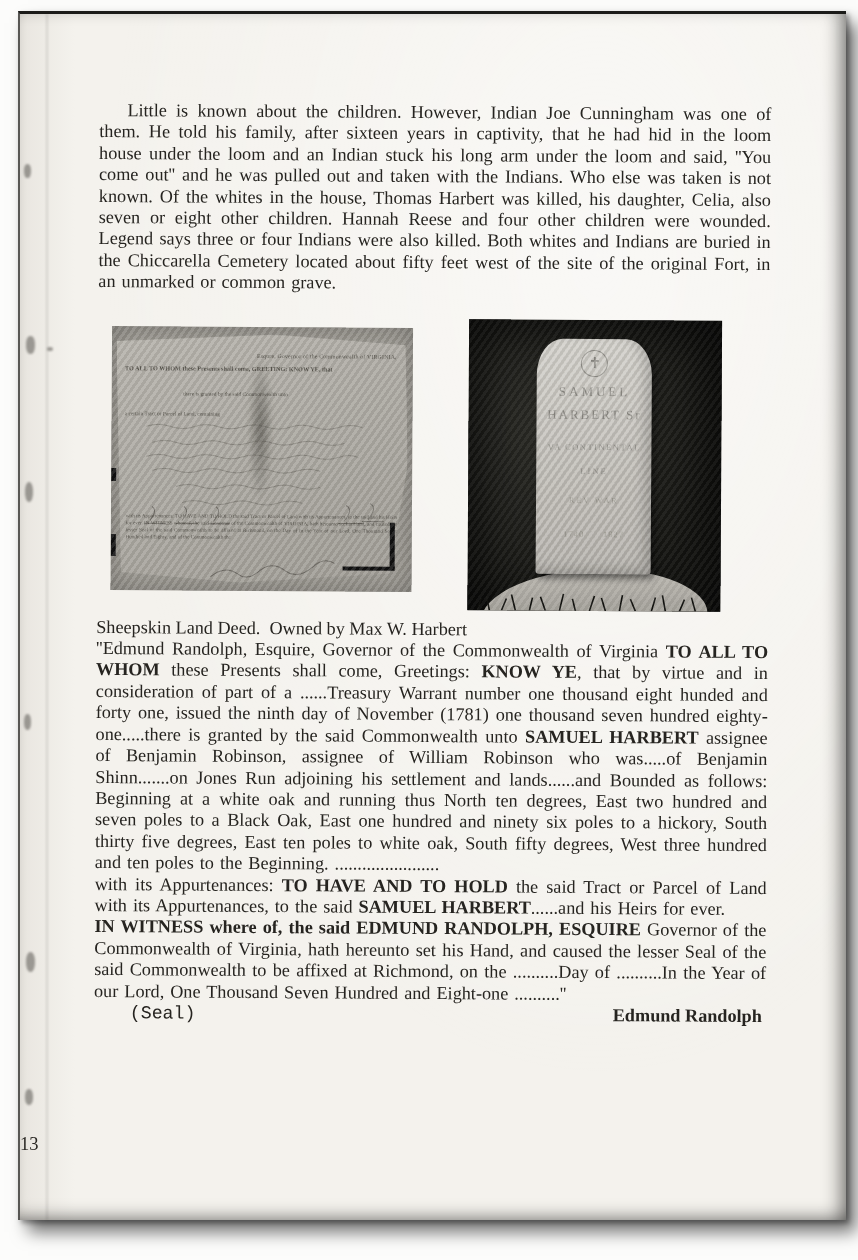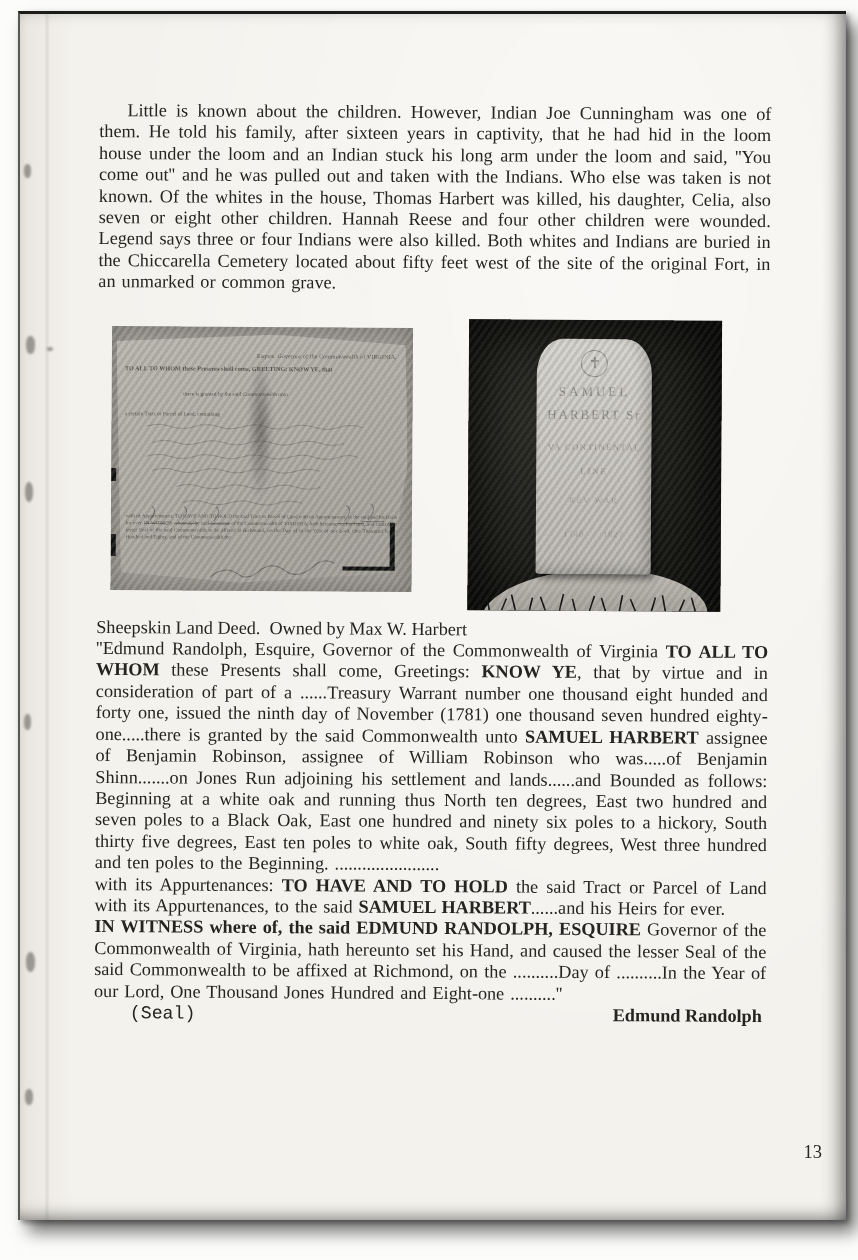--- a/index.html
+++ b/index.html
@@ -39,22 +39,22 @@
     position:absolute;left:80px;top:0;width:672px;
     transform:rotate(.35deg);transform-origin:0 0;
     color:#262420;font-size:18.2px;line-height:21.4px;
   }
   .intro{margin:86px 0 0 0;text-align:justify;text-indent:28px;word-spacing:1.5px;}
   .caption{margin:9px 0 0 0;white-space:pre-wrap;}
   .q{margin:0;text-align:justify;word-spacing:1.5px;}
   .sealrow{display:flex;justify-content:space-between;align-items:baseline;}
   .seal{padding-left:36px;font-family:Liberation Mono, monospace;}
   .sig{font-weight:bold;padding-right:4px;}
-  .pageno{position:absolute;left:0;right:24px;top:1120px;text-align:right;
-    font-size:18.5px;color:#2a2824;margin-top:8px;}
+  .pageno{position:absolute;left:0;right:24px;top:1120px;text-align:left;
+    font-size:18.5px;color:#2a2824;}
 
   
   .photos{margin-top:24px;height:291px;position:relative;}
   figure{margin:0;padding:0;}
 
   
   .photo-deed{
     position:absolute;left:14px;top:9px;width:301px;height:264px;
     background:#9b9891;overflow:hidden;
     box-shadow:inset 0 0 24px rgba(0,0,0,.25);
@@ -183,21 +183,21 @@
               <path d="M10 36 l4 -13 M22 36 l-3 -15 M34 36 l5 -12 M48 36 l-4 -16 M62 36 l3 -13 M78 36 l-5 -14 M92 36 l4 -17 M108 36 l-3 -12 M122 36 l5 -15 M138 36 l-4 -13 M152 36 l3 -16 M168 36 l-5 -12 M184 36 l4 -14 M198 36 l-3 -16 M212 36 l5 -12 M228 36 l-4 -14 M242 36 l3 -12"></path>
             </g>
           </svg>
         </figure>
       </div>
 
       <p class="caption">Sheepskin Land Deed.  Owned by Max W. Harbert</p>
 
       <p class="q"><span>''Edmund Randolph, Esquire, Governor of the Commonwealth of Virginia </span><span style="font-weight: bold;">TO ALL TO WHOM</span><span> these Presents shall come, Greetings: </span><span style="font-weight: bold;">KNOW YE</span><span>, that by virtue and in consideration of part of a ......Treasury Warrant number one thousand eight hunded and forty one, issued the ninth day of November (1781) one thousand seven hundred eighty-one.....there is granted by the said Commonwealth unto </span><span style="font-weight: bold;">SAMUEL HARBERT</span><span> assignee of Benjamin Robinson, assignee of William Robinson who was.....of Benjamin Shinn.......on Jones Run adjoining his settlement and lands......and Bounded as follows: Beginning at a white oak and running thus North ten degrees, East two hundred and seven poles to a Black Oak, East one hundred and ninety six poles to a hickory, South thirty five degrees, East ten poles to white oak, South fifty degrees, West three hundred and ten poles to the Beginning. .......................</span></p>
       <p class="q"><span>with its Appurtenances: </span><span style="font-weight: bold;">TO HAVE AND TO HOLD</span><span> the said Tract or Parcel of Land with its Appurtenances, to the said </span><span style="font-weight: bold;">SAMUEL HARBERT</span><span>......and his Heirs for ever.</span></p>
-      <p class="q"><span style="font-weight: bold;">IN WITNESS where of, the said EDMUND RANDOLPH, ESQUIRE</span><span> Governor of the Commonwealth of Virginia, hath hereunto set his Hand, and caused the lesser Seal of the said Commonwealth to be affixed at Richmond, on the ..........Day of ..........In the Year of our Lord, One Thousand Jones Hundred and Eight-one ..........''</span></p>
+      <p class="q"><span style="font-weight: bold;">IN WITNESS where of, the said EDMUND RANDOLPH, ESQUIRE</span><span> Governor of the Commonwealth of Virginia, hath hereunto set his Hand, and caused the lesser Seal of the said Commonwealth to be affixed at Richmond, on the ..........Day of ..........In the Year of our Lord, One Thousand Seven Hundred and Eight-one ..........''</span></p>
 
       <div class="sealrow">
         <span class="seal">(Seal)</span>
         <span class="sig">Edmund Randolph</span>
       </div>
     </div>
 
     <div class="pageno">13</div>
   </div>
 </div>

